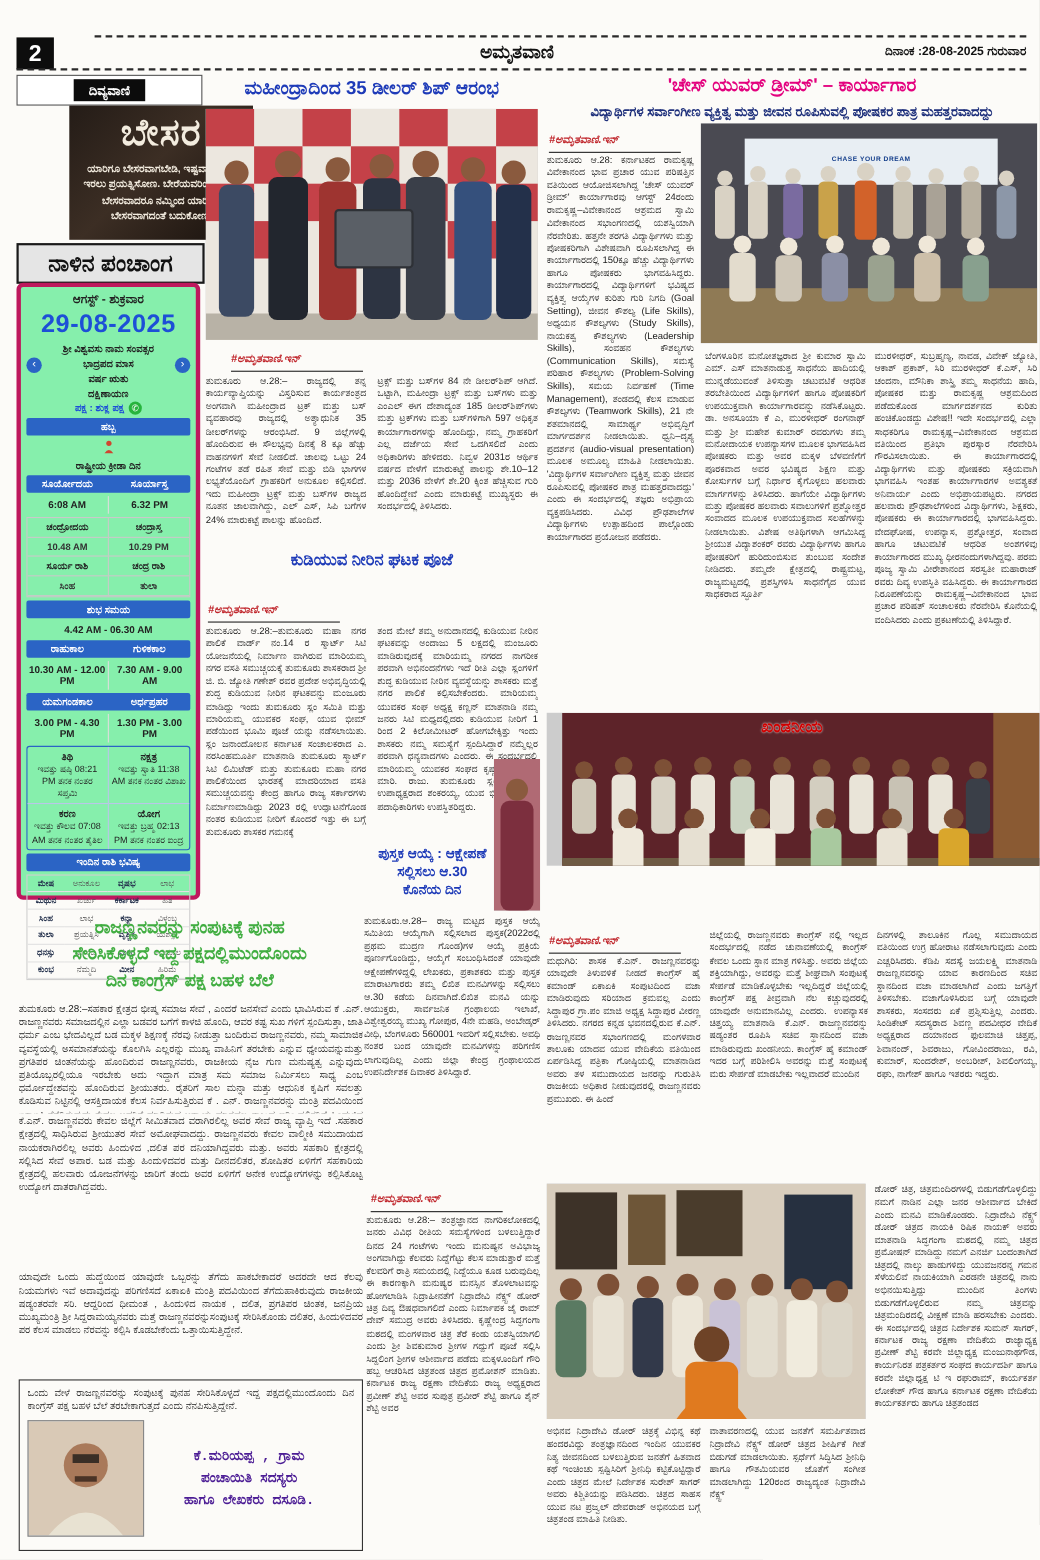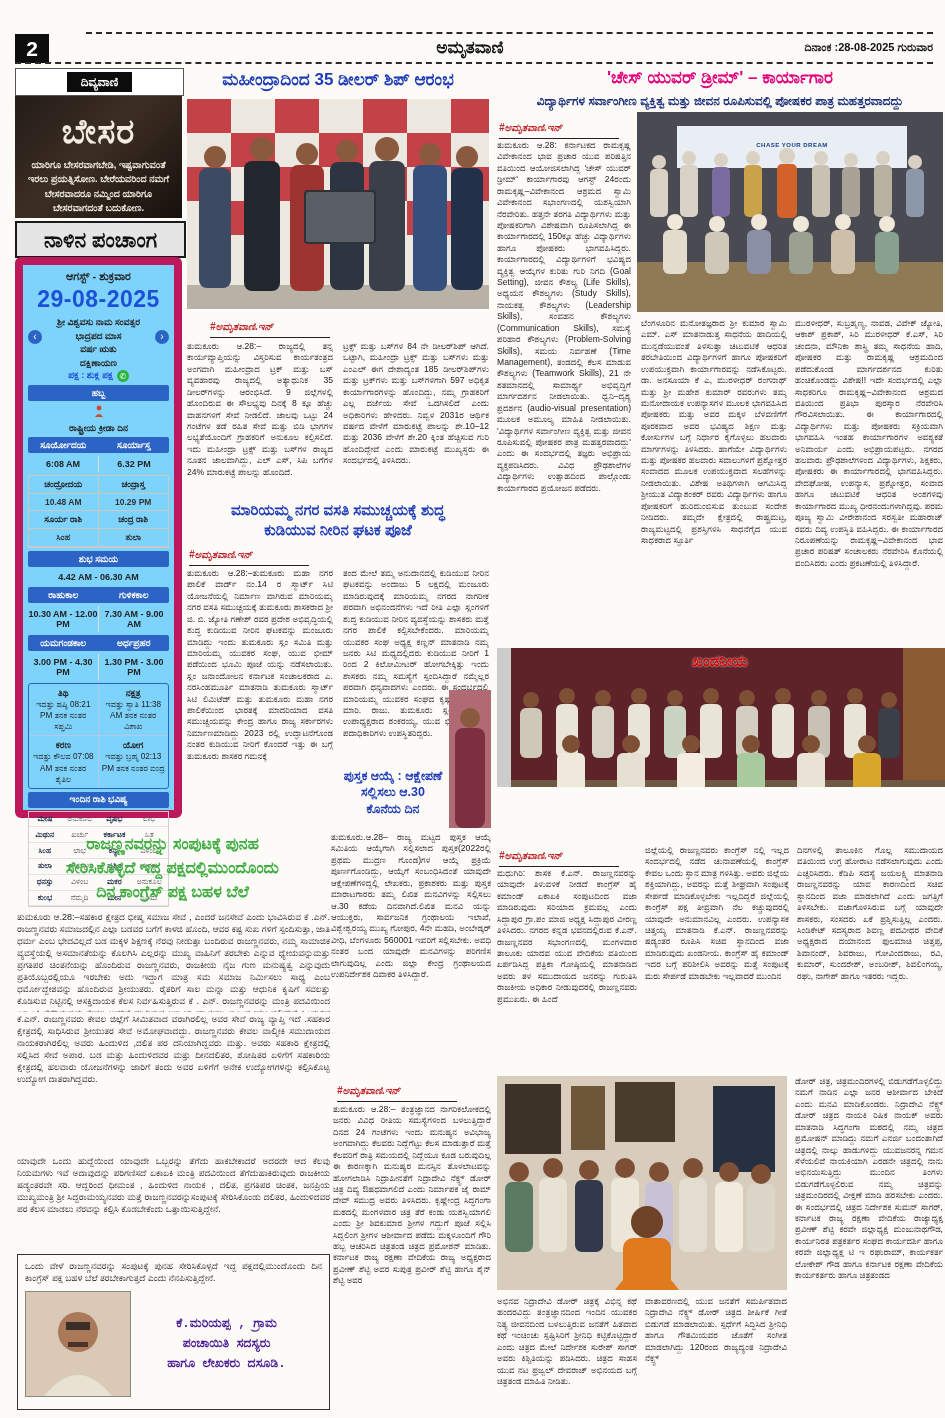--- a/index.html
+++ b/index.html
@@ -9,26 +9,26 @@
   
   .rule-dash{border-top:2px dashed #2a2a2a;height:0;}
   .pagenum{background:#0d0d0d;color:#fff;font-weight:bold;font-size:21px;
            display:flex;align-items:center;justify-content:center;}
   .masthead{font-weight:bold;font-size:17px;color:#111;text-align:center;}
   .dateline{font-weight:bold;font-size:11px;color:#111;text-align:right;}
   
   .brandbox{border:1px solid #555;background:#fff;display:flex;align-items:center;justify-content:center;}
   .brandchip{background:#0c0c0c;color:#fff;font-weight:bold;font-size:12px;padding:3px 14px;}
   .besara{background:linear-gradient(135deg,#241c17 0%,#3c2e24 45%,#17100c 100%);
-          color:#f3ecdf;text-align:center;padding:16px 8px;box-sizing:border-box;}
+          color:#f3ecdf;text-align:center;padding:6px 8px;box-sizing:border-box;margin-left:48px;}
   .besara .big{font-size:34px;font-weight:bold;letter-spacing:1px;}
   .besara .quote{font-size:9.5px;font-weight:bold;line-height:1.5;margin-top:6px;}
   .panchTitle{border:2px solid #1a1a1a;background:#e5e5e5;display:flex;align-items:center;justify-content:center;
               font-size:21px;font-weight:bold;color:#111;}
-  .bluecard{border:8px solid #be185d;border-radius:6px;background:#7dd3fc;box-sizing:border-box;
+  .bluecard{border:4px solid #be185d;border-radius:6px;background:#86efac;box-sizing:border-box;
             padding:5px 5px;display:flex;flex-direction:column;gap:3px;font-size:9px;color:#222;}
   .bc-month{font-weight:bold;text-align:center;font-size:11px;}
   .bc-date{font-weight:bold;text-align:center;font-size:23px;color:#1d4fd7;letter-spacing:.5px;}
   .bc-detail{font-weight:bold;text-align:center;font-size:9px;line-height:1.5;color:#222;}
   .bc-paksha{font-weight:bold;text-align:center;font-size:9px;color:#1d4fd7;}
   .navbtn{width:14px;height:14px;border-radius:50%;background:#2b64c5;color:#fff;font-size:10px;
           display:flex;align-items:center;justify-content:center;line-height:1;cursor:pointer;}
   .wa{display:inline-flex;width:12px;height:12px;border-radius:50%;background:#27b43e;color:#fff;
       font-size:8px;align-items:center;justify-content:center;margin-left:4px;vertical-align:middle;}
   .bluebar{background:#2b64c5;color:#fff;font-weight:bold;font-size:9px;text-align:center;
@@ -278,21 +278,20 @@
           <rect x="238" y="120" width="24" height="42" rx="6" fill="#88a08e"></rect>
       </g>
     </svg>
     <div class="banner-tag" style="position:absolute;left:60px;top:30px;width:190px;">CHASE YOUR DREAM</div>
   </div>
   <div class="abs col" style="left:497px;top:140px;width:134px;height:508px;">ತುಮಕೂರು ಆ.28: ಕರ್ನಾಟಕದ ರಾಮಕೃಷ್ಣ ವಿವೇಕಾನಂದ ಭಾವ ಪ್ರಚಾರ ಯುವ ಪರಿಷತ್ತಿನ ವತಿಯಿಂದ ಆಯೋಜಿಸಲಾಗಿದ್ದ 'ಚೇಸ್ ಯುವರ್ ಡ್ರೀಮ್' ಕಾರ್ಯಾಗಾರವು ಆಗಸ್ಟ್ 24ರಂದು ರಾಮಕೃಷ್ಣ–ವಿವೇಕಾನಂದ ಆಶ್ರಮದ ಸ್ವಾಮಿ ವಿವೇಕಾನಂದ ಸಭಾಂಗಣದಲ್ಲಿ ಯಶಸ್ವಿಯಾಗಿ ನೆರವೇರಿತು. ಹತ್ತನೇ ತರಗತಿ ವಿದ್ಯಾರ್ಥಿಗಳು ಮತ್ತು ಪೋಷಕರಿಗಾಗಿ ವಿಶೇಷವಾಗಿ ರೂಪಿಸಲಾಗಿದ್ದ ಈ ಕಾರ್ಯಾಗಾರದಲ್ಲಿ 150ಕ್ಕೂ ಹೆಚ್ಚು ವಿದ್ಯಾರ್ಥಿಗಳು ಹಾಗೂ ಪೋಷಕರು ಭಾಗವಹಿಸಿದ್ದರು. ಕಾರ್ಯಾಗಾರದಲ್ಲಿ ವಿದ್ಯಾರ್ಥಿಗಳಿಗೆ ಭವಿಷ್ಯದ ವ್ಯಕ್ತಿತ್ವ ಆಯ್ಕೆಗಳ ಕುರಿತು ಗುರಿ ನಿಗದಿ (Goal Setting), ಜೀವನ ಕೌಶಲ್ಯ (Life Skills), ಅಧ್ಯಯನ ಕೌಶಲ್ಯಗಳು (Study Skills), ನಾಯಕತ್ವ ಕೌಶಲ್ಯಗಳು (Leadership Skills), ಸಂವಹನ ಕೌಶಲ್ಯಗಳು (Communication Skills), ಸಮಸ್ಯೆ ಪರಿಹಾರ ಕೌಶಲ್ಯಗಳು (Problem-Solving Skills), ಸಮಯ ನಿರ್ವಹಣೆ (Time Management), ತಂಡದಲ್ಲಿ ಕೆಲಸ ಮಾಡುವ ಕೌಶಲ್ಯಗಳು (Teamwork Skills), 21 ನೇ ಶತಮಾನದಲ್ಲಿ ಸಾಮಾರ್ಥ್ಯ ಅಭಿವೃದ್ಧಿಗೆ ಮಾರ್ಗದರ್ಶನ ನೀಡಲಾಯಿತು. ಧ್ವನಿ–ದೃಶ್ಯ ಪ್ರದರ್ಶನ (audio-visual presentation) ಮೂಲಕ ಅಮೂಲ್ಯ ಮಾಹಿತಿ ನೀಡಲಾಯಿತು. 'ವಿದ್ಯಾರ್ಥಿಗಳ ಸರ್ವಾಂಗೀಣ ವ್ಯಕ್ತಿತ್ವ ಮತ್ತು ಜೀವನ ರೂಪಿಸುವಲ್ಲಿ ಪೋಷಕರ ಪಾತ್ರ ಮಹತ್ತರವಾದದ್ದು' ಎಂದು ಈ ಸಂದರ್ಭದಲ್ಲಿ ತಜ್ಞರು ಅಭಿಪ್ರಾಯ ವ್ಯಕ್ತಪಡಿಸಿದರು. ವಿವಿಧ ಪ್ರೌಢಶಾಲೆಗಳ ವಿದ್ಯಾರ್ಥಿಗಳು ಉತ್ಸಾಹದಿಂದ ಪಾಲ್ಗೊಂಡು ಕಾರ್ಯಾಗಾರದ ಪ್ರಯೋಜನ ಪಡೆದರು.</div>
   <div class="abs col" style="left:641px;top:318px;width:146px;height:330px;">ಬೆಂಗಳೂರಿನ ಮನೋತಜ್ಞರಾದ ಶ್ರೀ ಕುಮಾರ ಸ್ವಾಮಿ ಎಮ್. ಎಸ್ ಮಾತನಾಡುತ್ತ ಸಾಧನೆಯ ಹಾದಿಯಲ್ಲಿ ಮುನ್ನಡೆಯುವಂತೆ ತಿಳಿಸುತ್ತಾ ಚಟುವಟಿಕೆ ಆಧರಿತ ತರಬೇತಿಯಿಂದ ವಿದ್ಯಾರ್ಥಿಗಳಿಗೆ ಹಾಗೂ ಪೋಷಕರಿಗೆ ಉಪಯುಕ್ತವಾಗಿ ಕಾರ್ಯಾಗಾರವನ್ನು ನಡೆಸಿಕೊಟ್ಟರು. ಡಾ. ಅನಸೂಯಾ ಕೆ ಎ, ಮುರಳೀಧರ್ ರಂಗನಾಥ್ ಮತ್ತು ಶ್ರೀ ಮಹೇಶ ಕುಮಾರ್ ರವರುಗಳು ತಮ್ಮ ಮನೋದಾಯಕ ಉಪನ್ಯಾಸಗಳ ಮೂಲಕ ಭಾಗವಹಿಸಿದ ಪೋಷಕರು ಮತ್ತು ಅವರ ಮಕ್ಕಳ ಬೆಳವಣಿಗೆಗೆ ಪೂರಕವಾದ ಅವರ ಭವಿಷ್ಯದ ಶಿಕ್ಷಣ ಮತ್ತು ಕೋರ್ಸುಗಳ ಬಗ್ಗೆ ನಿರ್ಧಾರ ಕೈಗೊಳ್ಳಲು ಹಲವಾರು ಮಾರ್ಗಗಳನ್ನು ತಿಳಿಸಿದರು. ಹಾಗೆಯೇ ವಿದ್ಯಾರ್ಥಿಗಳು ಮತ್ತು ಪೋಷಕರ ಹಲವಾರು ಸವಾಲುಗಳಿಗೆ ಪ್ರಶ್ನೋತ್ತರ ಸಂವಾದದ ಮೂಲಕ ಉಪಯುಕ್ತವಾದ ಸಲಹೆಗಳನ್ನು ನೀಡಲಾಯಿತು. ವಿಶೇಷ ಅತಿಥಿಗಳಾಗಿ ಆಗಮಿಸಿದ್ದ ಶ್ರೀಯುತ ವಿದ್ಯಾಶಂಕರ್ ರವರು ವಿದ್ಯಾರ್ಥಿಗಳು ಹಾಗೂ ಪೋಷಕರಿಗೆ ಹುರಿದುಂಬಿಸುವ ತುಂಬುವ ಸಂದೇಶ ನೀಡಿದರು. ತಮ್ಮದೇ ಕ್ಷೇತ್ರದಲ್ಲಿ ರಾಷ್ಟ್ರಮಟ್ಟ, ರಾಜ್ಯಮಟ್ಟದಲ್ಲಿ ಪ್ರಶಸ್ತಿಗಳಿಸಿ ಸಾಧನೆಗೈದ ಯುವ ಸಾಧಕರಾದ ಸ್ಫೂರ್ತಿ</div>
   <div class="abs col" style="left:795px;top:318px;width:148px;height:330px;">ಮುರಳೀಧರ್, ಸುಬ್ರಹ್ಮಣ್ಯ, ನಾವಡ, ವಿವೇಕ್ ಜ್ಯೋತಿ, ಆಕಾಶ್ ಪ್ರಕಾಶ್, ಸಿರಿ ಮುರಳೀಧರ್ ಕೆ.ಎಸ್, ಸಿರಿ ಚಂದನಾ, ಮೌನಿಕಾ ಶಾಸ್ತ್ರಿ ತಮ್ಮ ಸಾಧನೆಯ ಹಾದಿ, ಪೋಷಕರ ಮತ್ತು ರಾಮಕೃಷ್ಣ ಆಶ್ರಮದಿಂದ ಪಡೆದುಕೊಂಡ ಮಾರ್ಗದರ್ಶನದ ಕುರಿತು ಹಂಚಿಕೊಂಡದ್ದು ವಿಶೇಷ!! ಇದೇ ಸಂದರ್ಭದಲ್ಲಿ ಎಲ್ಲಾ ಸಾಧಕರಿಗೂ ರಾಮಕೃಷ್ಣ–ವಿವೇಕಾನಂದ ಆಶ್ರಮದ ವತಿಯಿಂದ ಪ್ರತಿಭಾ ಪುರಸ್ಕಾರ ನೆರವೇರಿಸಿ ಗೌರವಿಸಲಾಯಿತು. ಈ ಕಾರ್ಯಾಗಾರದಲ್ಲಿ ವಿದ್ಯಾರ್ಥಿಗಳು ಮತ್ತು ಪೋಷಕರು ಸಕ್ರಿಯವಾಗಿ ಭಾಗವಹಿಸಿ ಇಂತಹ ಕಾರ್ಯಾಗಾರಗಳ ಅವಶ್ಯಕತೆ ಅನಿವಾರ್ಯ ಎಂದು ಅಭಿಪ್ರಾಯಪಟ್ಟರು. ನಗರದ ಹಲವಾರು ಪ್ರೌಢಶಾಲೆಗಳಿಂದ ವಿದ್ಯಾರ್ಥಿಗಳು, ಶಿಕ್ಷಕರು, ಪೋಷಕರು ಈ ಕಾರ್ಯಾಗಾರದಲ್ಲಿ ಭಾಗವಹಿಸಿದ್ದರು. ವೇದಘೋಷ, ಉಪನ್ಯಾಸ, ಪ್ರಶ್ನೋತ್ತರ, ಸಂವಾದ ಹಾಗೂ ಚಟುವಟಿಕೆ ಆಧರಿತ ಅಂಶಗಳಿವು ಕಾರ್ಯಾಗಾರದ ಮುಖ್ಯ ಧೀರನಂದುಗಳಾಗಿದ್ದವು. ಪರಮ ಪೂಜ್ಯ ಸ್ವಾಮಿ ವೀರೇಶಾನಂದ ಸರಸ್ವತೀ ಮಹಾರಾಜ್ ರವರು ದಿವ್ಯ ಉಪಸ್ಥಿತಿ ವಹಿಸಿದ್ದರು. ಈ ಕಾರ್ಯಾಗಾರದ ನಿರೂಪಣೆಯನ್ನು ರಾಮಕೃಷ್ಣ–ವಿವೇಕಾನಂದ ಭಾವ ಪ್ರಚಾರ ಪರಿಷತ್ ಸಂಚಾಲಕರು ನೆರವೇರಿಸಿ ಕೊನೆಯಲ್ಲಿ ವಂದಿಸಿದರು ಎಂದು ಪ್ರಕಟಣೆಯಲ್ಲಿ ತಿಳಿಸಿದ್ದಾರೆ.</div>
 
   <div class="abs hl-blue" style="left:187px;top:500px;width:302px;font-size:15px;line-height:1.35;">
-    <div>ಮಾರಿಯಮ್ಮ ನಗರ ವಸತಿ ಸಮುಚ್ಚಯಕ್ಕೆ ಶುದ್ಧ</div>
     <div>ಕುಡಿಯುವ ನೀರಿನ ಘಟಕ ಪೂಜೆ</div>
   </div>
   <div class="abs" style="left:189px;top:544px;">
     <span class="byline">#ಅಮೃತವಾಣಿ.ಇನ್</span>
     <div class="byline-rule"></div>
   </div>
   <div class="abs col" style="left:187px;top:568px;width:146px;height:260px;">ತುಮಕೂರು ಆ.28:–ತುಮಕೂರು ಮಹಾ ನಗರ ಪಾಲಿಕೆ ವಾರ್ಡ್ ನಂ.14 ರ ಸ್ಮಾರ್ಟ್ ಸಿಟಿ ಯೋಜನೆಯಲ್ಲಿ ನಿರ್ಮಾಣ ವಾಗಿರುವ ಮಾರಿಯಮ್ಮ ನಗರ ವಸತಿ ಸಮುಚ್ಚಯಕ್ಕೆ ತುಮಕೂರು ಶಾಸಕರಾದ ಶ್ರೀ ಜಿ. ಬಿ. ಜ್ಯೋತಿ ಗಣೇಶ್ ರವರ ಪ್ರದೇಶ ಅಭಿವೃದ್ಧಿಯಲ್ಲಿ ಶುದ್ಧ ಕುಡಿಯುವ ನೀರಿನ ಘಟಕವನ್ನು ಮಂಜೂರು ಮಾಡಿದ್ದು ಇಂದು ತುಮಕೂರು ಸ್ಲಂ ಸಮಿತಿ ಮತ್ತು ಮಾರಿಯಮ್ಮ ಯುವಕರ ಸಂಘ, ಯುವ ಭೀಮ್ ಪಡೆಯಿಂದ ಭೂಮಿ ಪೂಜೆ ಯನ್ನು ನಡೆಸಲಾಯಿತು. ಸ್ಲಂ ಜನಾಂದೋಲನ ಕರ್ನಾಟಕ ಸಂಚಾಲಕರಾದ ಎ. ನರಸಿಂಹಮೂರ್ತಿ ಮಾತನಾಡಿ ತುಮಕೂರು ಸ್ಮಾರ್ಟ್ ಸಿಟಿ ಲಿಮಿಟೆಡ್ ಮತ್ತು ತುಮಕೂರು ಮಹಾ ನಗರ ಪಾಲಿಕೆಯಿಂದ ಭಾರತಕ್ಕೆ ಮಾದರಿಯಾದ ವಸತಿ ಸಮುಚ್ಚಯವನ್ನು ಕೇಂದ್ರ ಹಾಗೂ ರಾಜ್ಯ ಸರ್ಕಾರಗಳು ನಿರ್ಮಾಣಮಾಡಿದ್ದು 2023 ರಲ್ಲಿ ಉದ್ಘಾಟನೆಗೊಂಡ ನಂತರ ಕುಡಿಯುವ ನೀರಿಗೆ ಕೊಂದರೆ ಇತ್ತು ಈ ಬಗ್ಗೆ ತುಮಕೂರು ಶಾಸಕರ ಗಮನಕ್ಕೆ</div>
   <div class="abs col" style="left:343px;top:568px;width:146px;height:196px;">ತಂದ ಮೇಲೆ ತಮ್ಮ ಅನುದಾನದಲ್ಲಿ ಕುಡಿಯುವ ನೀರಿನ ಘಟಕವನ್ನು ಅಂದಾಜು 5 ಲಕ್ಷದಲ್ಲಿ ಮಂಜೂರು ಮಾಡಿರುವುದಕ್ಕೆ ಮಾರಿಯಮ್ಮ ನಗರದ ನಾಗರೀಕ ಪರವಾಗಿ ಅಭಿನಂದನೆಗಳು ಇದೆ ರೀತಿ ಎಲ್ಲಾ ಸ್ಲಂಗಳಿಗೆ ಶುದ್ಧ ಕುಡಿಯುವ ನೀರಿನ ವ್ಯವಸ್ಥೆಯನ್ನು ಶಾಸಕರು ಮತ್ತೆ ನಗರ ಪಾಲಿಕೆ ಕಲ್ಪಿಸಬೇಕೆಂದರು. ಮಾರಿಯಮ್ಮ ಯುವಕರ ಸಂಘ ಅಧ್ಯಕ್ಷ ಕಣ್ಣನ್ ಮಾತನಾಡಿ ನಮ್ಮ ಜನರು ಸಿಟಿ ಮಧ್ಯದಲ್ಲಿದರು ಕುಡಿಯುವ ನೀರಿಗೆ 1 ರಿಂದ 2 ಕಿಲೋಮೀಟರ್ ಹೋಗಬೇಕ್ಕಿತ್ತು ಇಂದು ಶಾಸಕರು ನಮ್ಮ ಸಮಸ್ಯೆಗೆ ಸ್ಪಂದಿಸಿದ್ದಾರೆ ನಮ್ಮೆಲ್ಲರ ಪರವಾಗಿ ಧನ್ಯವಾದಗಳು ಎಂದರು. ಈ ಸಂದರ್ಭದಲ್ಲಿ ಮಾರಿಯಮ್ಮ ಯುವಕರ ಸಂಘದ ಕೃಷ್ಣ ಮಾಧವನ್. ಮಾರಿ. ರಾಜು. ತುಮಕೂರು ಸ್ಲಂ ಸಮಿತಿಯ ಉಪಾಧ್ಯಕ್ಷರಾದ ಶಂಕರಯ್ಯ, ಯುವ ಭೀಮಾ ಪಡೆಯ ಪದಾಧಿಕಾರಿಗಳು ಉಪಸ್ಥಿತರಿದ್ದರು.</div>
 
   <div class="abs hl-blue" style="left:343px;top:768px;width:100px;font-size:12.5px;line-height:1.3;">ಪುಸ್ತಕ ಆಯ್ಕೆ : ಆಕ್ಷೇಪಣೆ ಸಲ್ಲಿಸಲು ಆ.30 ಕೊನೆಯ ದಿನ</div>

